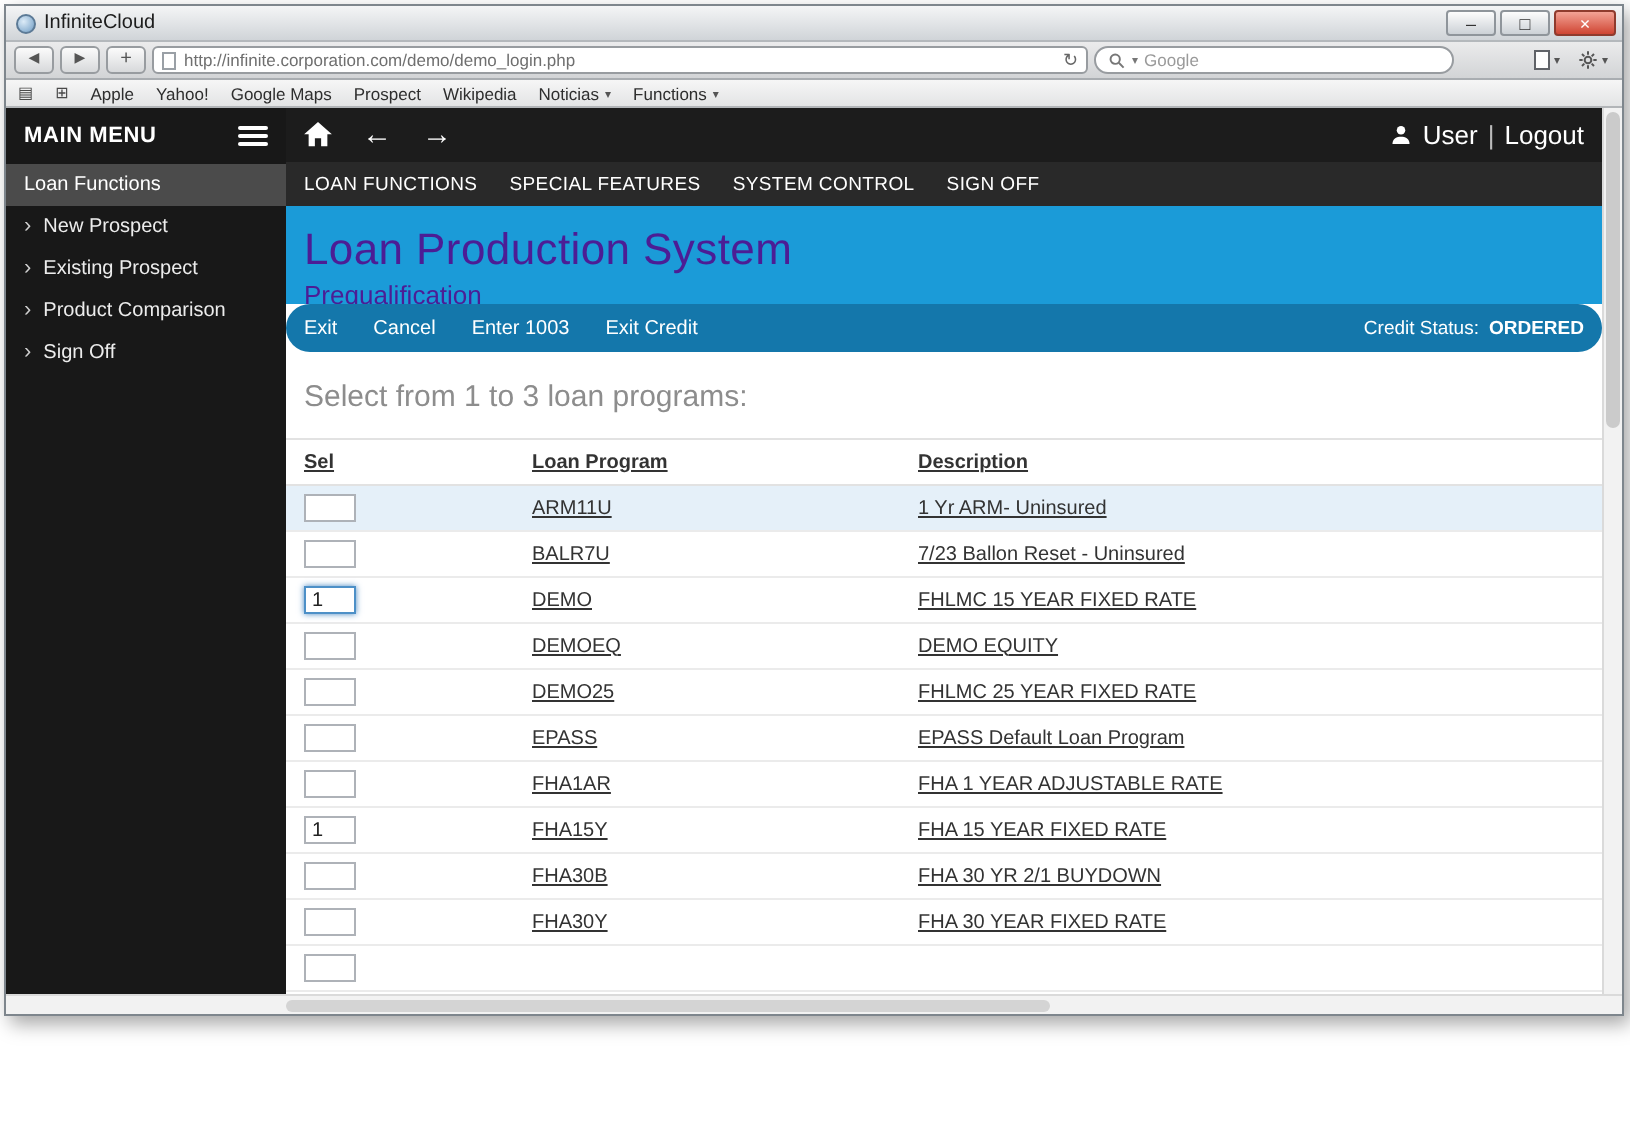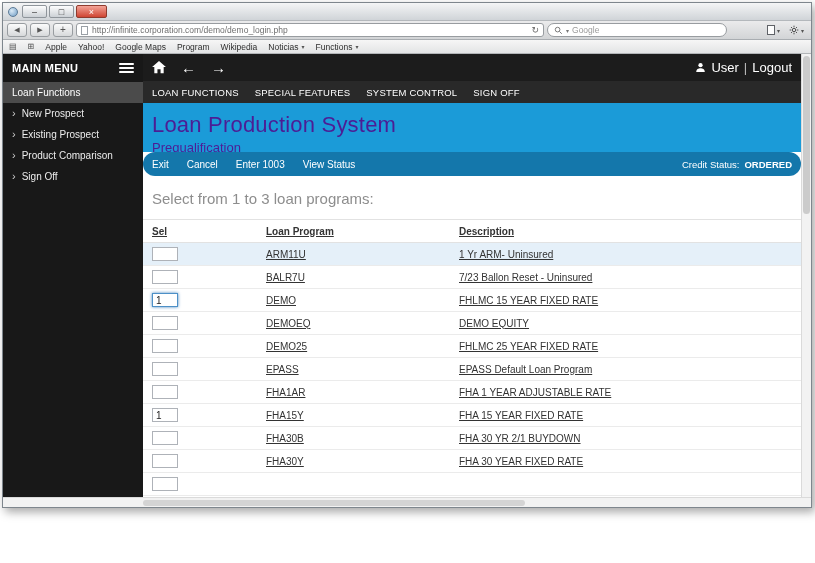--- a/index.html
+++ b/index.html
@@ -118,20 +118,21 @@
   .hscroll { position:absolute; left:0; top:494px; width:808px; height:10px; background:#f2f2f2; border-top:1px solid #dadada; }
   .hthumb { position:absolute; left:140px; top:2px; width:382px; height:6px; background:#d4d4d4; border-radius:3px; }
 </style>
 </head>
 <body>
 
 <div class="window">
 
   <div class="titlebar">
     <div class="title-icon"></div>
+    <div class="title-text">InfiniteCloud</div>
     <div class="win-btns">
       <div class="win-btn">–</div>
       <div class="win-btn">□</div>
       <div class="win-btn close">×</div>
     </div>
   </div>
 
   <div class="toolbar-row">
     <div class="chrome-btn">◀</div>
     <div class="chrome-btn">▶</div>
@@ -183,21 +184,21 @@
   </div>
         <div class="bm-item">
     <span>Yahoo!</span>
 
   </div>
         <div class="bm-item">
     <span>Google Maps</span>
 
   </div>
         <div class="bm-item">
-    <span>Program</span>
+    <span>Prospect</span>
 
   </div>
         <div class="bm-item">
     <span>Wikipedia</span>
 
   </div>
         <div class="bm-item">
     <span>Noticias</span>
     <span class="tiny-caret">▾</span>
   </div>
@@ -272,21 +273,21 @@
       <div class="hero" style="background: rgb(27, 155, 216);">
         <div class="hero-title">Loan Production System</div>
         <div class="hero-sub">Prequalification</div>
       </div>
 
       <div class="blue-toolbar" style="background: rgb(20, 119, 171);">
         <div style="display:flex; gap:18px;">
             <span class="action">Exit</span>
             <span class="action">Cancel</span>
             <span class="action">Enter 1003</span>
-            <span class="action">View Status</span>
+            <span class="action">Exit Credit</span>
           </div>
         <div class="credit">
           <span>Credit Status:</span>
           <b>ORDERED</b>
         </div>
       </div>
 
       <div class="content">
         <div class="heading">Select from 1 to 3 loan programs:</div>
         <div class="t-head">

